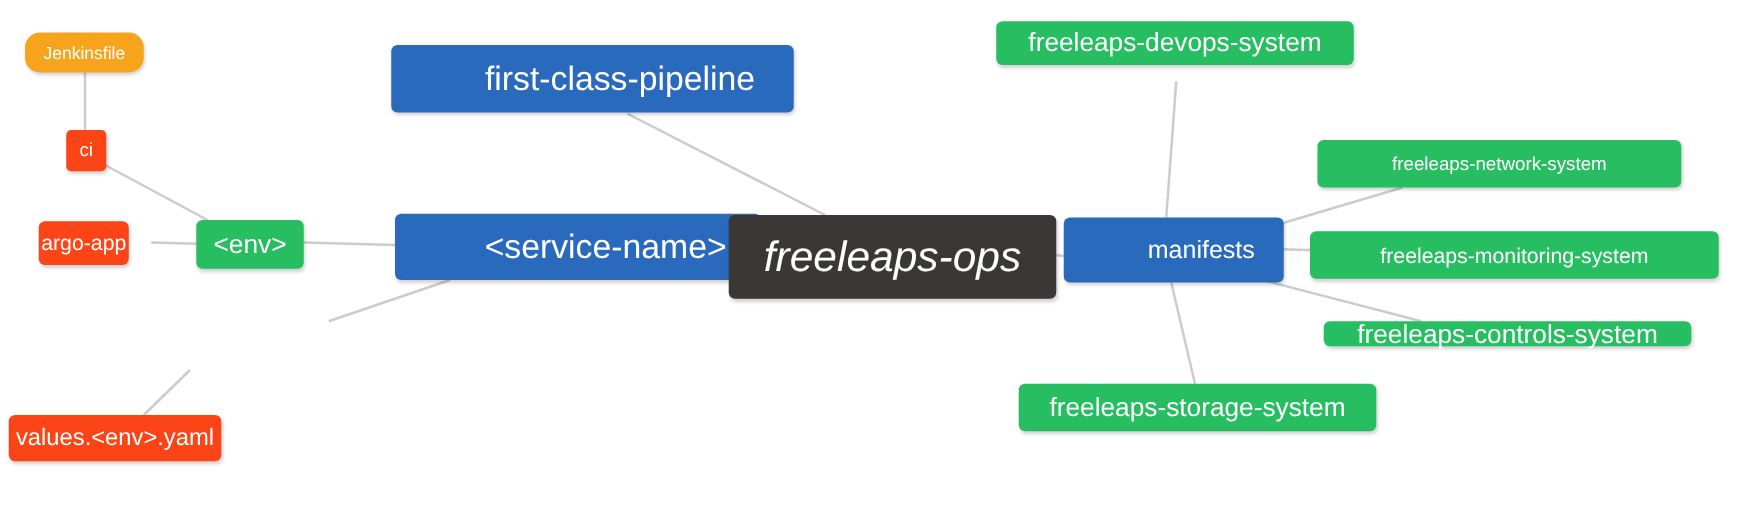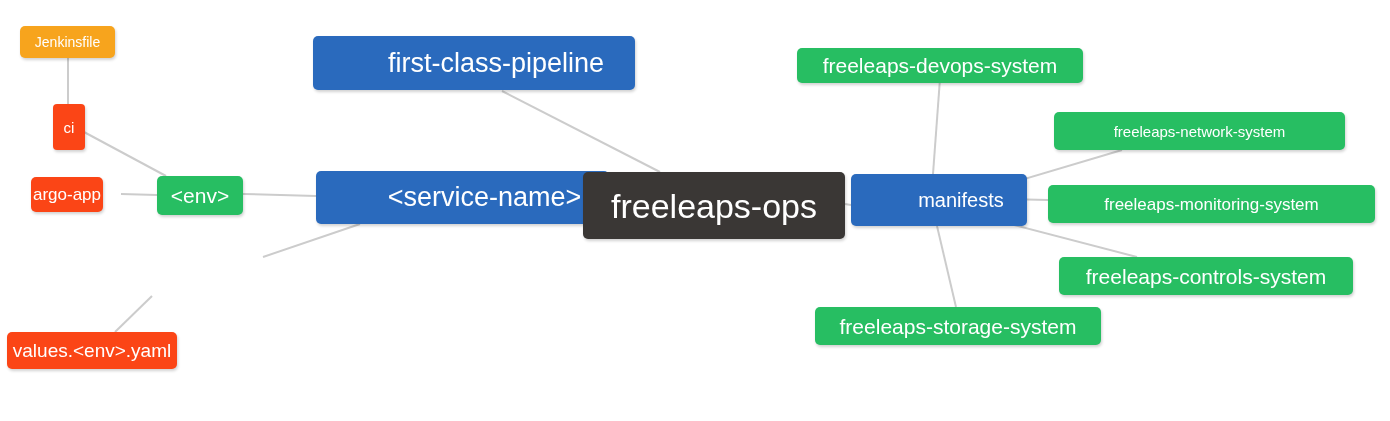--- a/index.html
+++ b/index.html
@@ -15,25 +15,25 @@
   .node{
     position:absolute;
     display:flex;align-items:center;justify-content:center;
     color:var(--text,#ffffff);
     white-space:nowrap;
     border-radius:5px;
     box-shadow:1px 2px 3px rgba(0,0,0,0.18);
     cursor:default;
     line-height:1;
   }
-  .node.orange{background:var(--orange,#F7A41D);}
+  .node.orange{background:var(--orange,#F7A41D);border-radius:12px;}
   .node.red{background:var(--red,#FB4516);}
   .node.green{background:var(--green,#27BE62);}
   .node.blue{background:var(--blue,#2A6ABD);padding-left:44px;}
-  .node.dark{background:var(--dark,#3A3735);}
+  .node.dark{background:var(--dark,#3A3735);font-style:italic;}
 </style>
 </head>
 <body>
 
 <div class="canvas">
 
   <svg class="edges" viewBox="0 0 1390 421">
     <line x1="68" y1="58" x2="68" y2="104"></line>
     <line x1="84" y1="132" x2="166" y2="176"></line>
     <line x1="121" y1="194" x2="157" y2="195"></line>
@@ -45,40 +45,40 @@
     <line x1="845" y1="204" x2="851" y2="205"></line>
     <line x1="933" y1="174" x2="941" y2="65"></line>
     <line x1="1011" y1="183" x2="1122" y2="150"></line>
     <line x1="1011" y1="199" x2="1048" y2="200"></line>
     <line x1="1010" y1="224" x2="1137" y2="257"></line>
     <line x1="937" y1="226" x2="956" y2="307"></line>
   </svg>
 
   <div class="node orange" style="left:20px;top:26px;width:95px;height:32px;font-size:14px">Jenkinsfile</div>
 
-  <div class="node red" style="left:53px;top:104px;width:32px;height:46px;font-size:15px;border-radius:4px">ci</div>
+  <div class="node red" style="left:53px;top:104px;width:32px;height:33px;font-size:15px;border-radius:4px">ci</div>
 
   <div class="node red" style="left:31px;top:177px;width:72px;height:35px;font-size:17px">argo-app</div>
 
   <div class="node green" style="left:157px;top:176px;width:86px;height:39px;font-size:21px">&lt;env&gt;</div>
 
 
   <div class="node red" style="left:7px;top:332px;width:170px;height:37px;font-size:19px">values.&lt;env&gt;.yaml</div>
 
   <div class="node blue" style="left:313px;top:36px;width:278px;height:54px;font-size:27px">first-class-pipeline</div>
 
   <div class="node blue" style="left:316px;top:171px;width:249px;height:53px;font-size:27px">&lt;service-name&gt;</div>
 
   <div class="node dark" style="left:583px;top:172px;width:262px;height:67px;font-size:34px">freeleaps-ops</div>
 
   <div class="node blue" style="left:851px;top:174px;width:132px;height:52px;font-size:20px">manifests</div>
 
-  <div class="node green" style="left:797px;top:48px;width:286px;height:35px;font-size:21px">freeleaps-devops-system</div>
+  <div class="node green" style="left:797px;top:17px;width:286px;height:35px;font-size:21px">freeleaps-devops-system</div>
 
   <div class="node green" style="left:1054px;top:112px;width:291px;height:38px;font-size:15px">freeleaps-network-system</div>
 
   <div class="node green" style="left:1048px;top:185px;width:327px;height:38px;font-size:17px">freeleaps-monitoring-system</div>
 
-  <div class="node green" style="left:1059px;top:257px;width:294px;height:38px;font-size:21px">freeleaps-controls-system</div>
+  <div class="node green" style="left:1059px;top:257px;width:294px;height:20px;font-size:21px">freeleaps-controls-system</div>
 
   <div class="node green" style="left:815px;top:307px;width:286px;height:38px;font-size:21px">freeleaps-storage-system</div>
 
 </div>
 
 </body></html>

